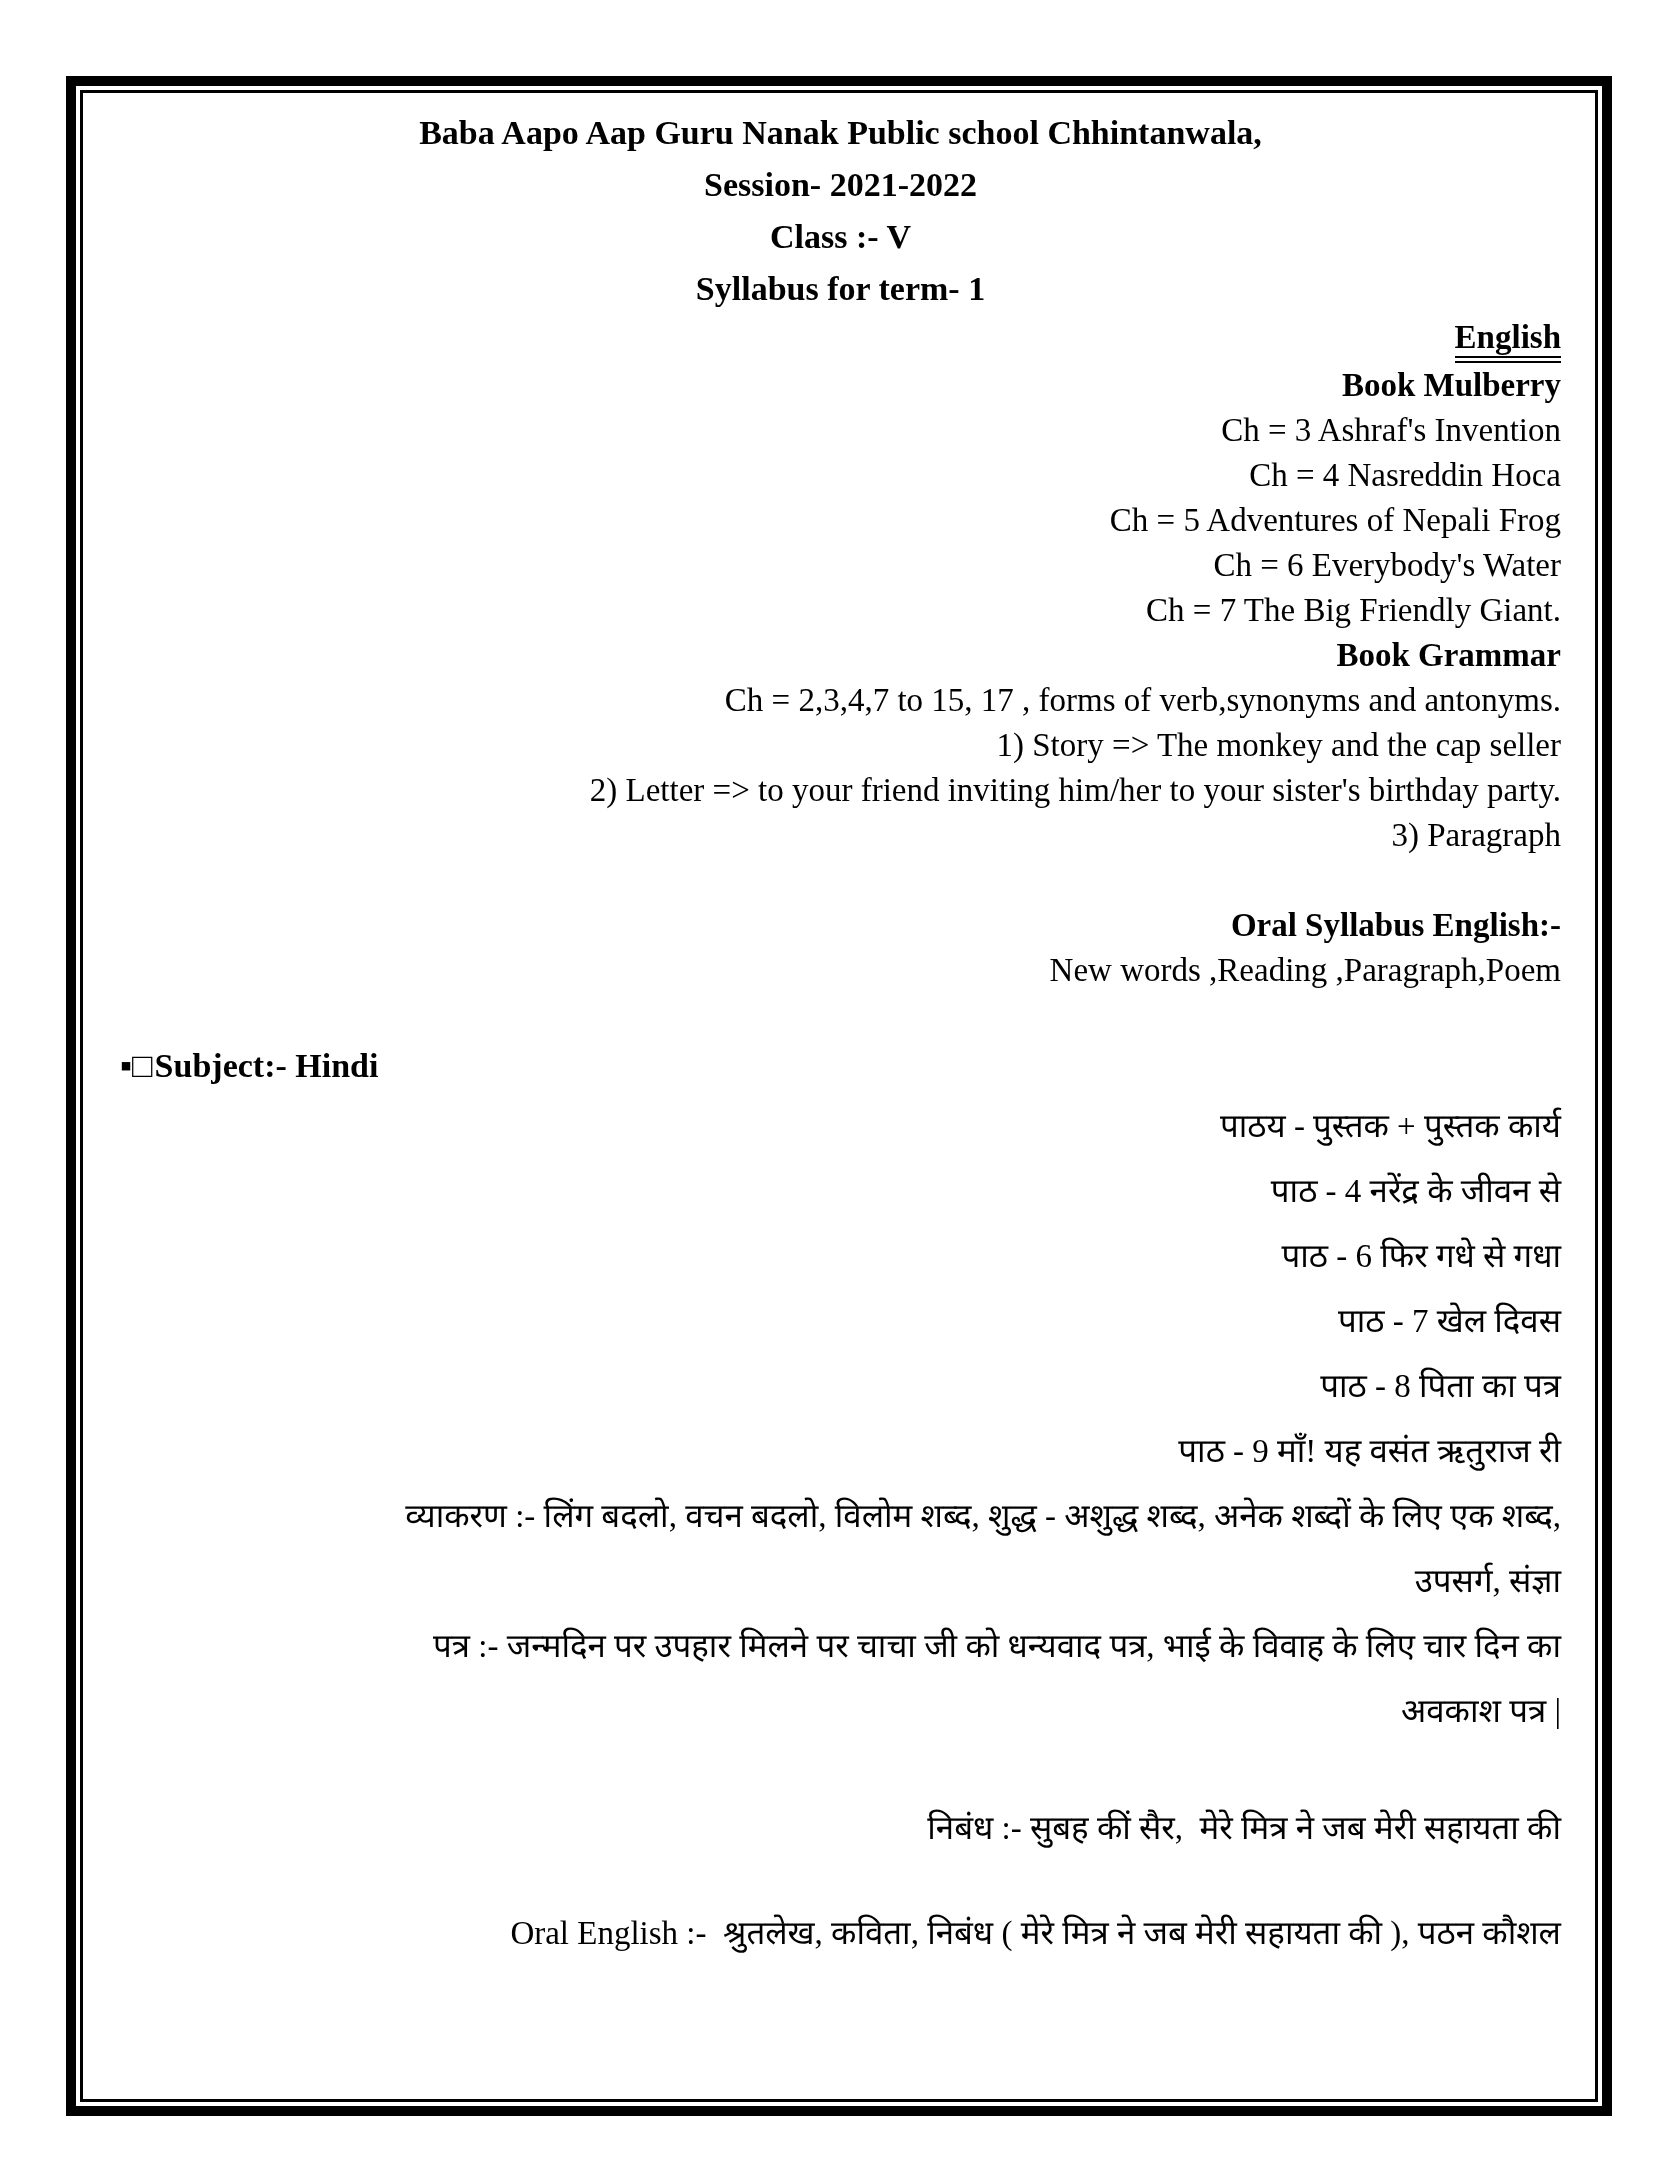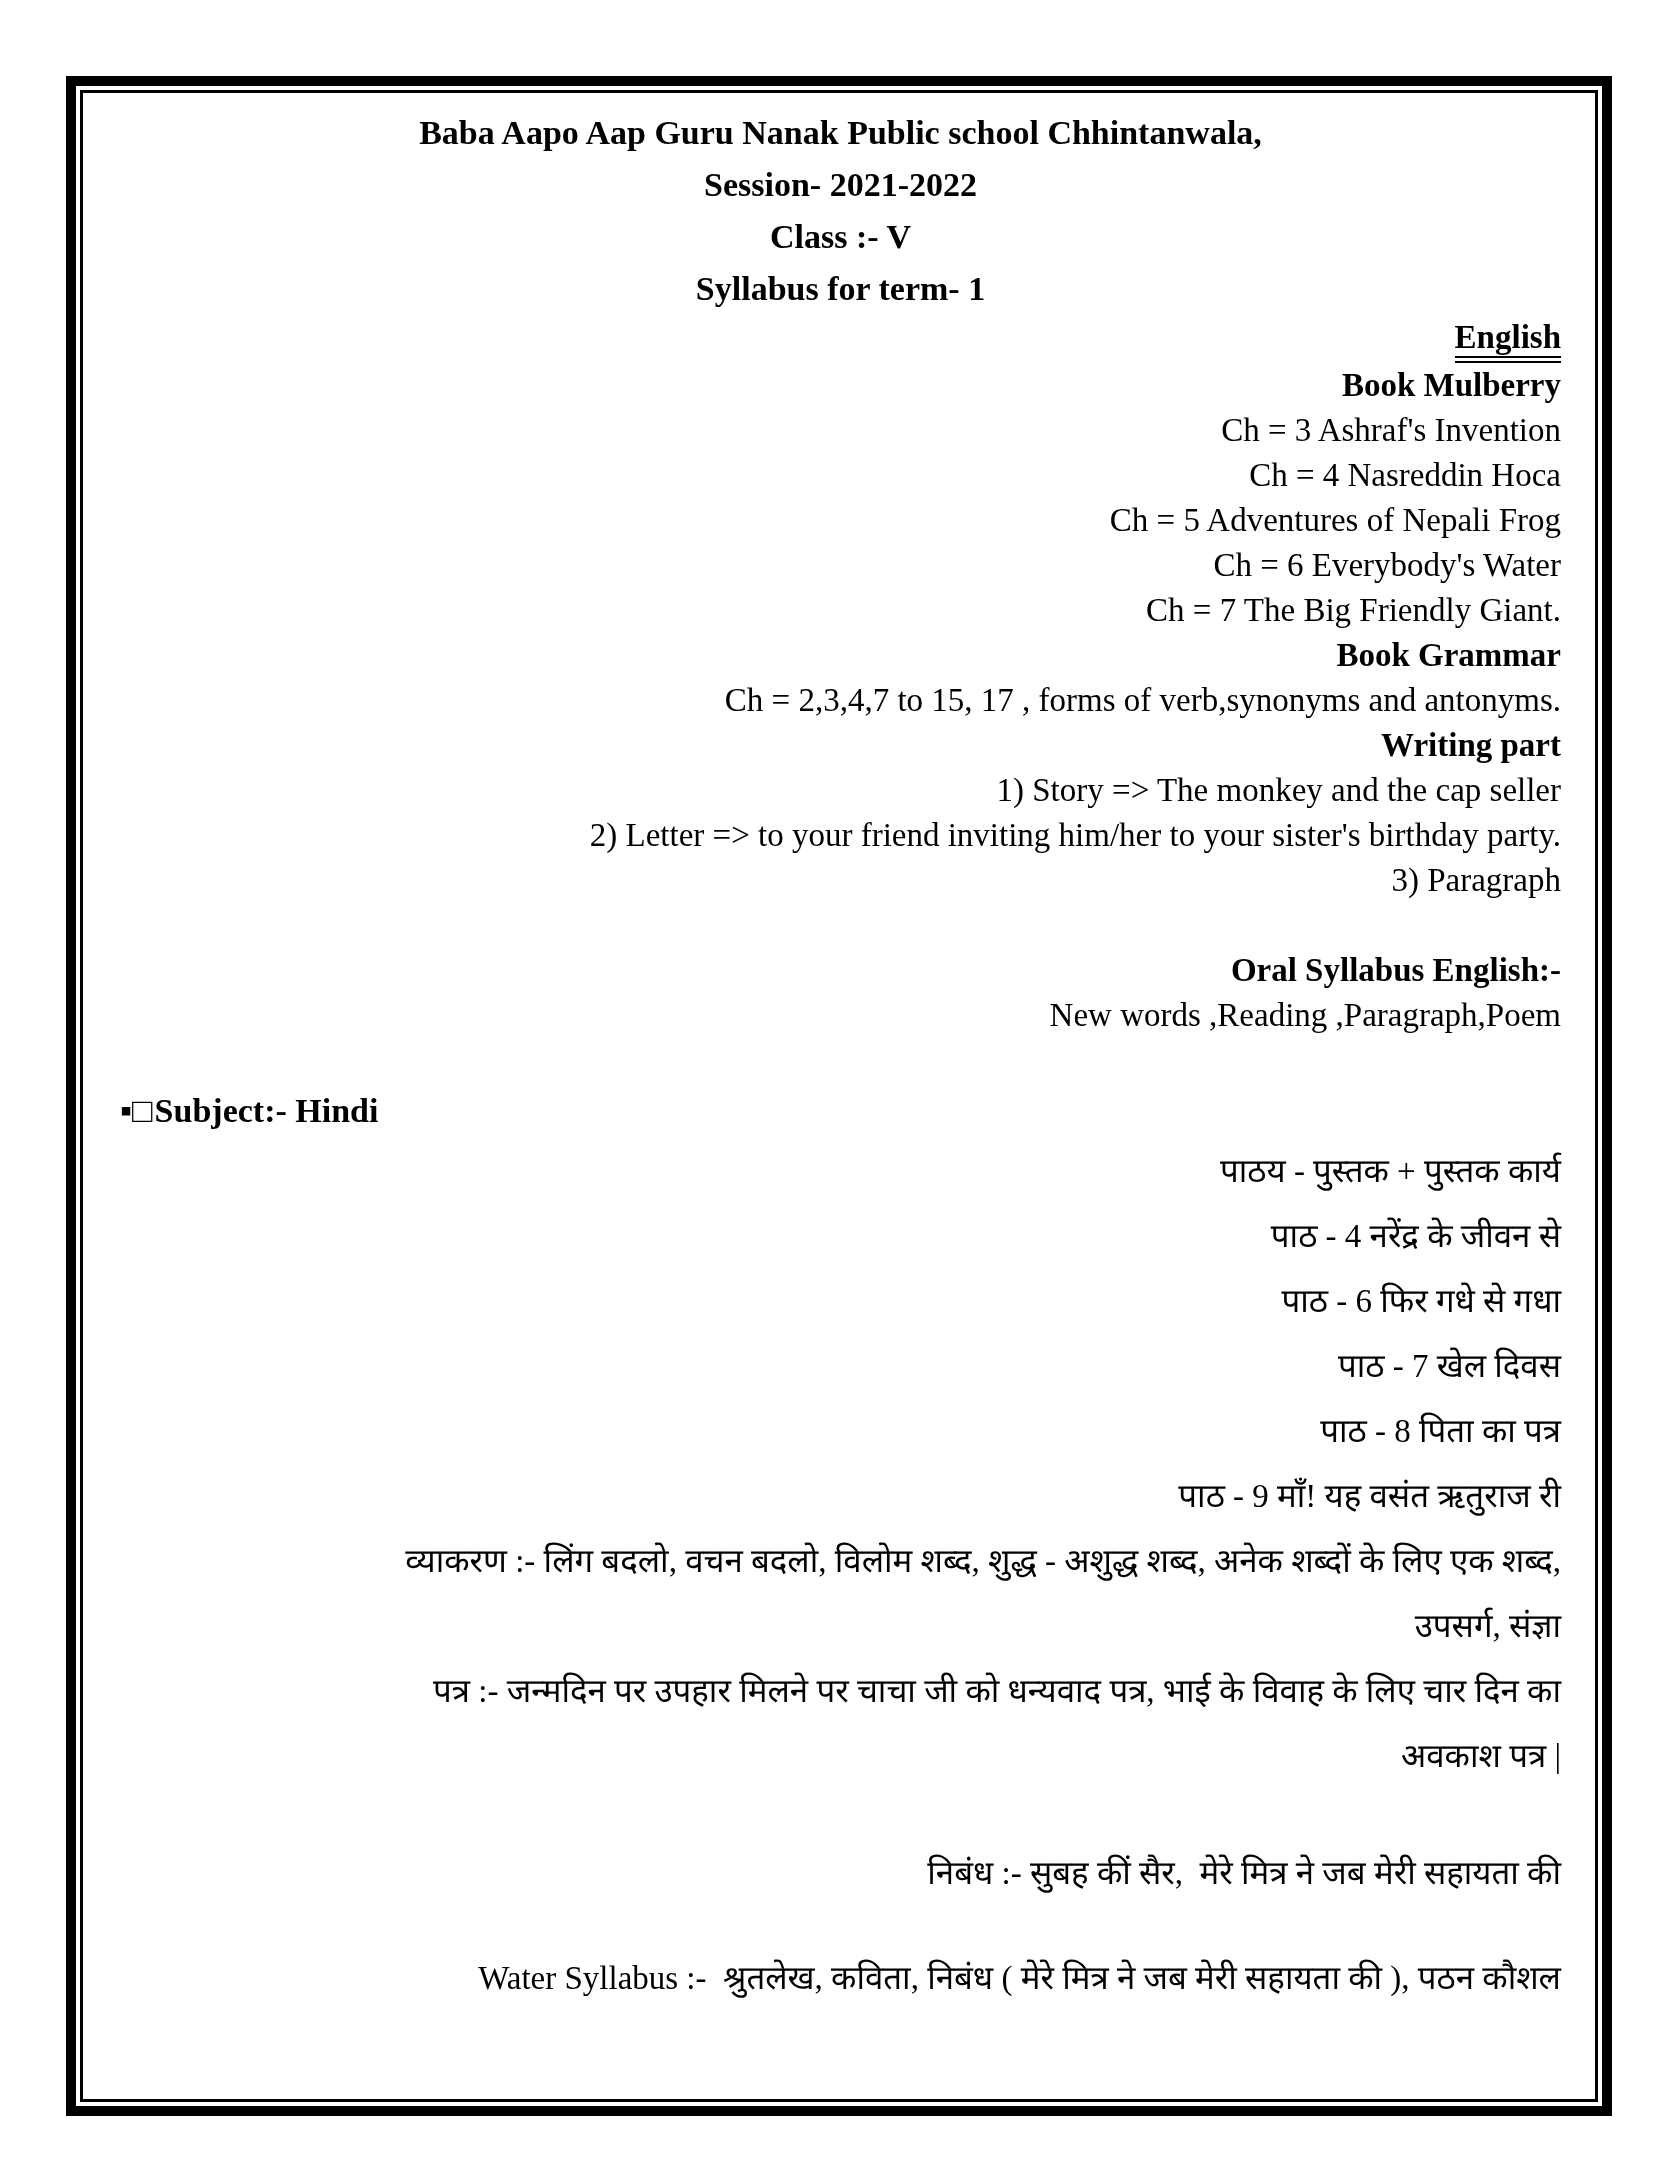--- a/index.html
+++ b/index.html
@@ -87,21 +87,20 @@
       <div class="eline bold">Book Mulberry</div>
       <div class="eline">Ch = 3 Ashraf's Invention</div>
       <div class="eline">Ch = 4 Nasreddin Hoca</div>
       <div class="eline">Ch = 5 Adventures of Nepali Frog</div>
       <div class="eline">Ch = 6 Everybody's Water</div>
       <div class="eline">Ch = 7 The Big Friendly Giant.</div>
 
       <div class="eline bold">Book Grammar</div>
       <div class="eline">Ch = 2,3,4,7 to 15, 17 , forms of verb,synonyms and antonyms.</div>
 
-      <div class="eline bold">Writing part</div>
       <div class="eline">1) Story =&gt; The monkey and the cap seller</div>
       <div class="eline">2) Letter =&gt; to your friend inviting him/her to your sister's birthday party.</div>
       <div class="eline">3) Paragraph</div>
 
       <div class="gap"></div>
 
       <div class="eline bold">Oral Syllabus English:-</div>
       <div class="eline">New words ,Reading ,Paragraph,Poem</div>
 
       <div class="gap"></div>
@@ -118,17 +117,17 @@
       <div class="dline">उपसर्ग, संज्ञा</div>
       <div class="dline">पत्र :- जन्मदिन पर उपहार मिलने पर चाचा जी को धन्यवाद पत्र, भाई के विवाह के लिए चार दिन का</div>
       <div class="dline">अवकाश पत्र |</div>
 
       <div class="gap-lg"></div>
 
       <div class="dline">निबंध :- सुबह कीं सैर,  मेरे मित्र ने जब मेरी सहायता की</div>
 
       <div class="gap-md"></div>
 
-      <div class="dline indent">Water Syllabus :-  श्रुतलेख, कविता, निबंध ( मेरे मित्र ने जब मेरी सहायता की ), पठन कौशल</div>
+      <div class="dline indent">Oral English :-  श्रुतलेख, कविता, निबंध ( मेरे मित्र ने जब मेरी सहायता की ), पठन कौशल</div>
 
     </div>
   </div>
 </div>
 
 </body></html>

